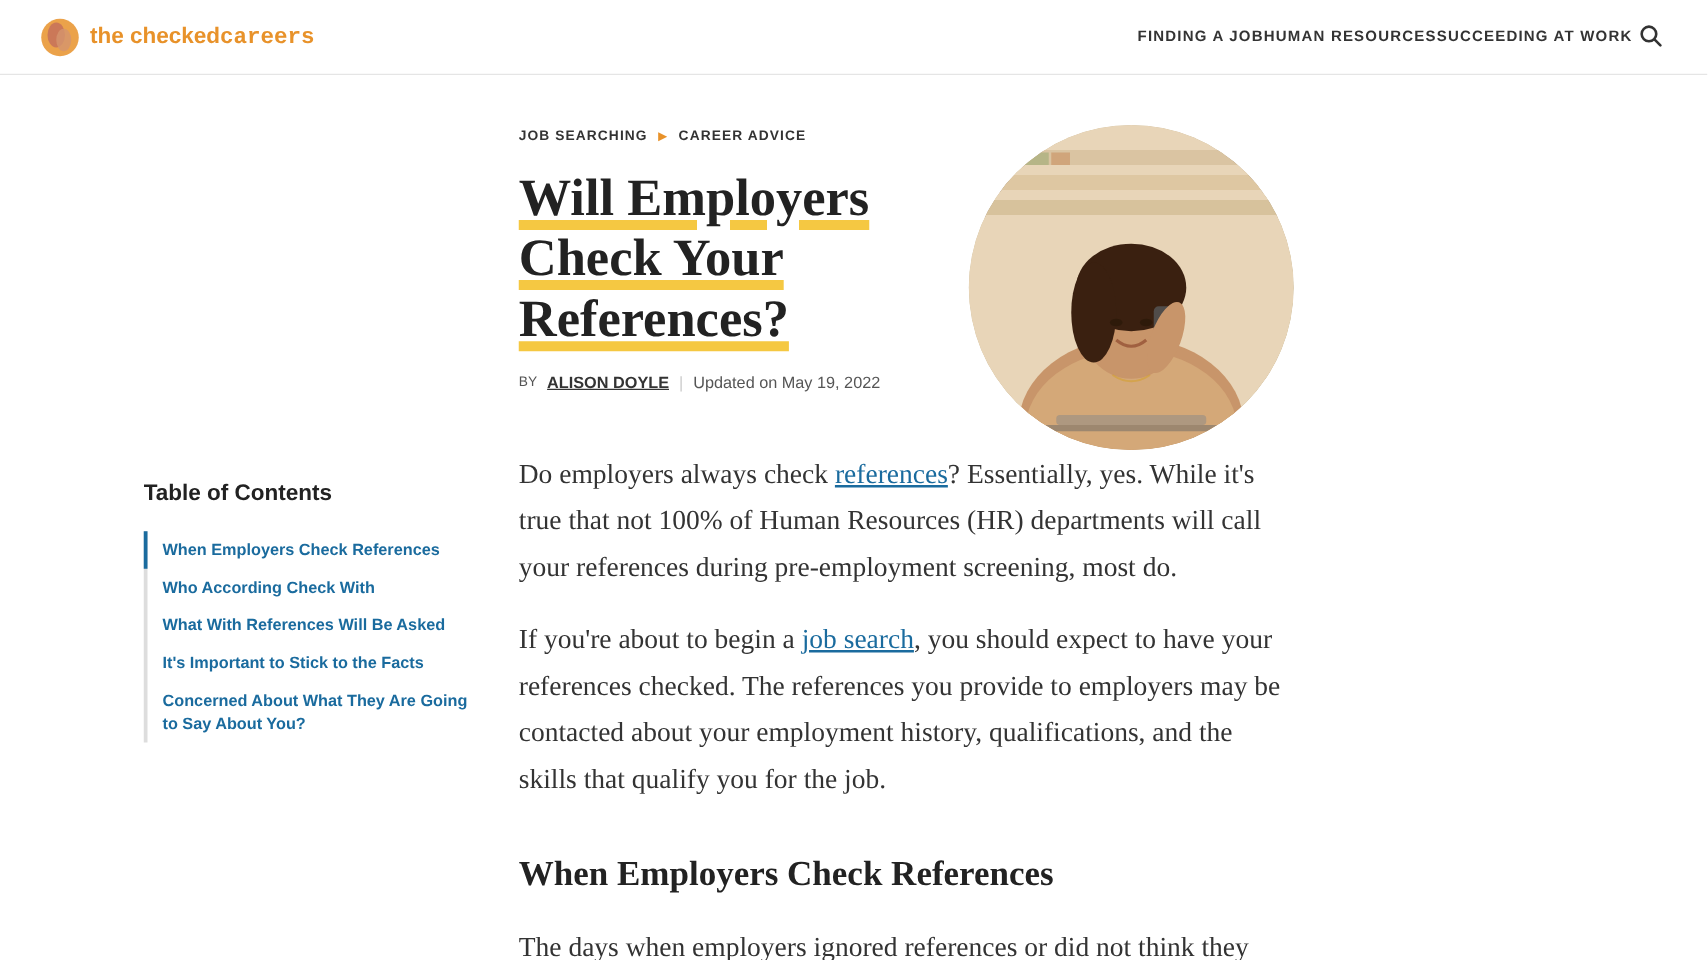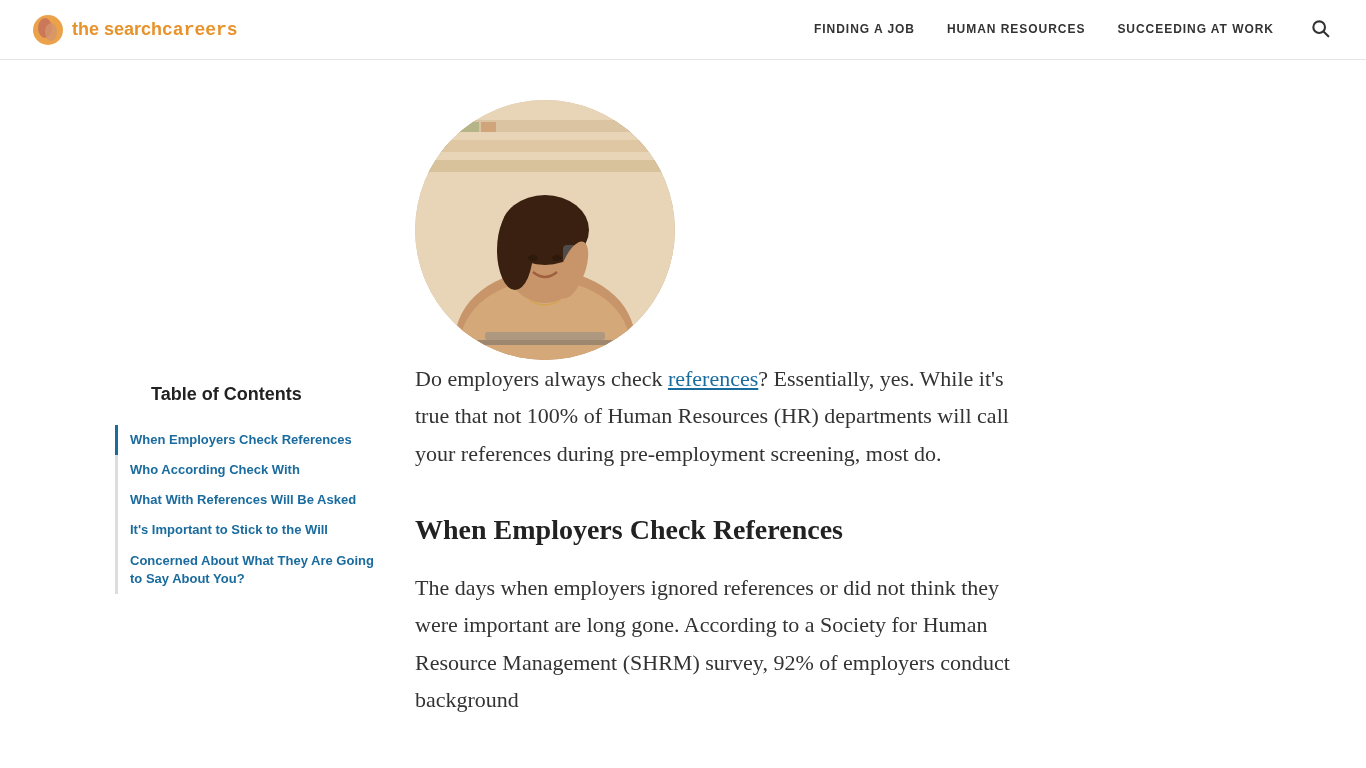--- a/index.html
+++ b/index.html
@@ -31,21 +31,20 @@
       font-weight: 400;
       color: #444;
     }
     .logo-text span {
       color: #e8922a;
       font-weight: 700;
     }
     nav {
       display: flex;
       align-items: center;
-      gap: 32px;
     }
     nav a {
       font-family: Arial, sans-serif;
       font-size: 12px;
       font-weight: 700;
       letter-spacing: 0.08em;
       text-transform: uppercase;
       color: #333;
       text-decoration: none;
     }
@@ -71,21 +70,20 @@
       width: 260px;
       flex-shrink: 0;
       padding-top: 280px;
     }
     .toc-title {
       font-family: Arial, sans-serif;
       font-size: 18px;
       font-weight: 700;
       color: #222;
       margin-bottom: 16px;
-      margin-left: 36px;
     }
     .toc-list {
       list-style: none;
       border-left: 3px solid #ddd;
       padding-left: 0;
     }
     .toc-list li {
       border-left: 3px solid transparent;
       margin-left: -3px;
       padding: 6px 0 6px 12px;
@@ -232,21 +230,21 @@
 <body>
 
 <header>
   <div class="logo-area">
     <svg class="logo-icon" viewBox="0 0 32 32" xmlns="http://www.w3.org/2000/svg">
       <circle cx="16" cy="16" r="15" fill="#e8922a" opacity="0.85"></circle>
       <ellipse cx="13" cy="14" rx="7" ry="10" fill="#c8735a" opacity="0.9"></ellipse>
       <ellipse cx="19" cy="18" rx="6" ry="9" fill="#d4956e" opacity="0.8"></ellipse>
     </svg>
     <span class="logo-text">
-      <span>the search</span><span style="color:#e8922a;font-weight:700;font-family:Liberation Mono, monospace;">careers</span>
+      <span>the checked</span><span style="color:#e8922a;font-weight:700;font-family:Liberation Mono, monospace;">careers</span>
     </span>
   </div>
 
   <nav>
     <a href="#">FINDING A JOB</a>
     <a href="#">HUMAN RESOURCES</a>
     <a href="#">SUCCEEDING AT WORK</a>
     <button class="search-icon-btn" aria-label="Search">
       <svg width="20" height="20" viewBox="0 0 24 24" fill="none" stroke="#333" stroke-width="2.5" stroke-linecap="round">
         <circle cx="11" cy="11" r="7"></circle>
@@ -264,31 +262,49 @@
       <li style="border-left: 3px solid #1a6b9e; margin-left:-3px;">
         <a href="#">When Employers Check References</a>
       </li>
       <li style="border-left: 3px solid transparent; margin-left:-3px;">
         <a href="#">Who According Check With</a>
       </li>
       <li style="border-left: 3px solid transparent; margin-left:-3px;">
         <a href="#">What With References Will Be Asked</a>
       </li>
       <li style="border-left: 3px solid transparent; margin-left:-3px;">
-        <a href="#">It's Important to Stick to the Will</a>
+        <a href="#">It's Important to Stick to the Facts</a>
       </li>
       <li style="border-left: 3px solid transparent; margin-left:-3px;">
         <a href="#">Concerned About What They Are Going to Say About You?</a>
       </li>
     </ul>
   </aside>
 
   <main class="main-content">
 
     <div class="article-top">
+      <div class="article-header">
+
+        <div class="breadcrumb">
+          <a href="#">JOB SEARCHING</a>
+          <span class="breadcrumb-sep">►</span>
+          <a href="#">CAREER ADVICE</a>
+        </div>
+
+        <h1 class="article-title">Will Employers Check Your References?</h1>
+
+        <div class="author-line">
+          <span class="by">BY</span>
+          <span class="author-name">ALISON DOYLE</span>
+          <span class="separator">|</span>
+          <span>Updated on May 19, 2022</span>
+        </div>
+
+      </div>
 
       <div class="hero-circle">
         <div class="hero-bg"></div>
         <div class="hero-shelves">
           <div class="shelf-row"></div>
           <div class="shelf-row"></div>
           <div class="shelf-row"></div>
           <div class="shelf-row"></div>
           <div class="shelf-row"></div>
         </div>
@@ -336,20 +352,23 @@
           <rect x="70" y="232" width="120" height="8" rx="3" fill="#888" opacity="0.5" clip-path="url(#circle-clip)"></rect>
           <rect x="60" y="240" width="140" height="5" rx="2" fill="#666" opacity="0.5" clip-path="url(#circle-clip)"></rect>
         </svg>
       </div>
     </div>
 
     <p class="body-text">
       Do employers always check <a href="#">references</a>? Essentially, yes. While it's true that not 100% of Human Resources (HR) departments will call your references during pre-employment screening, most do.
     </p>
 
+    <p class="body-text">
+      If you're about to begin a <a href="#">job search</a>, you should expect to have your references checked. The references you provide to employers may be contacted about your employment history, qualifications, and the skills that qualify you for the job.
+    </p>
 
 
     <h2 class="section-heading">When Employers Check References</h2>
 
     <p class="body-text">The days when employers ignored references or did not think they were important are long gone. According to a Society for Human Resource Management (SHRM) survey, 92% of employers conduct background</p>
 
   </main>
 
 </div>
 

